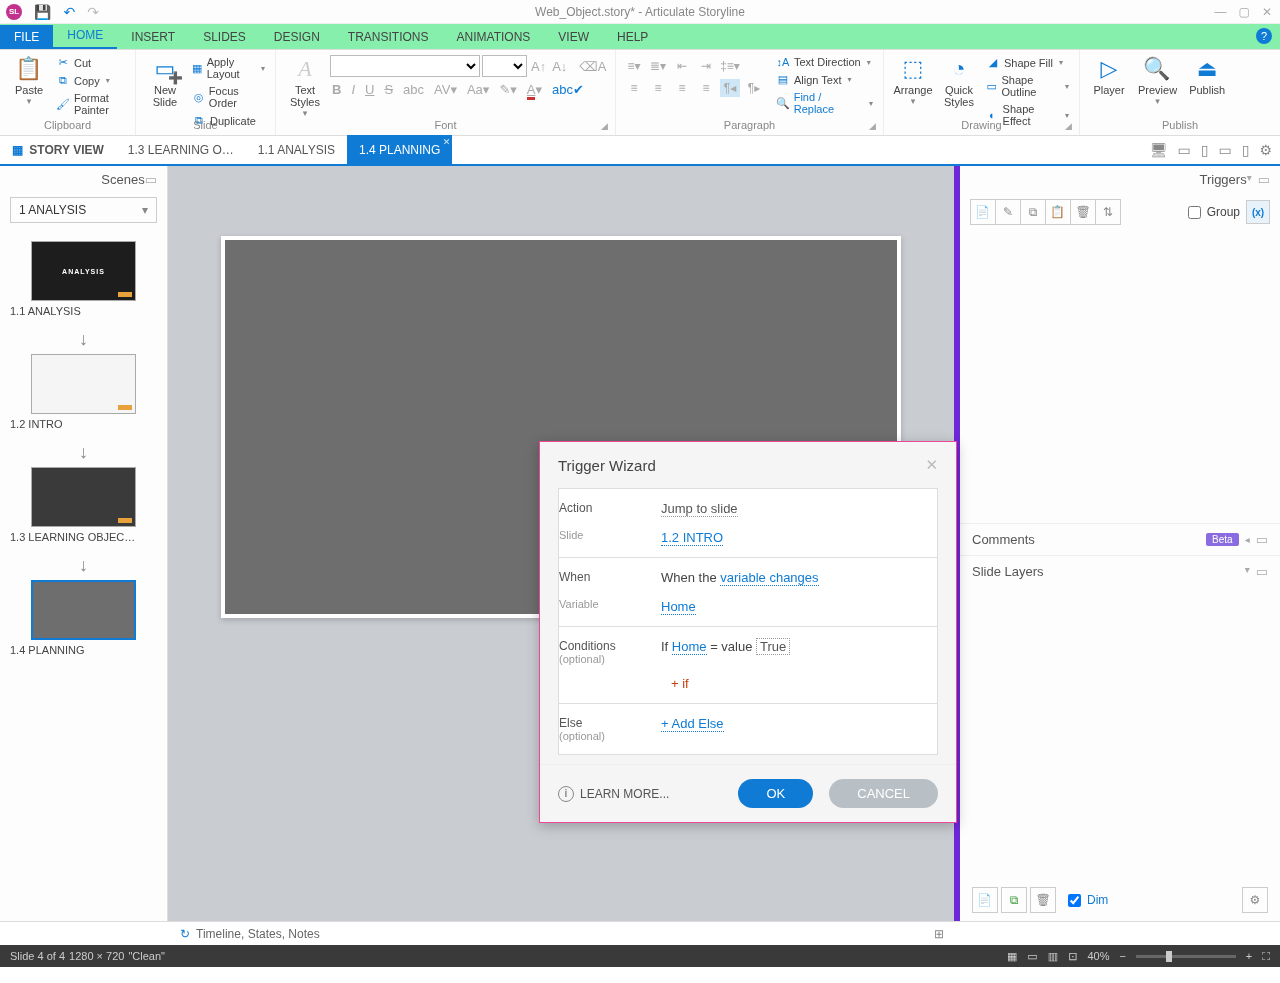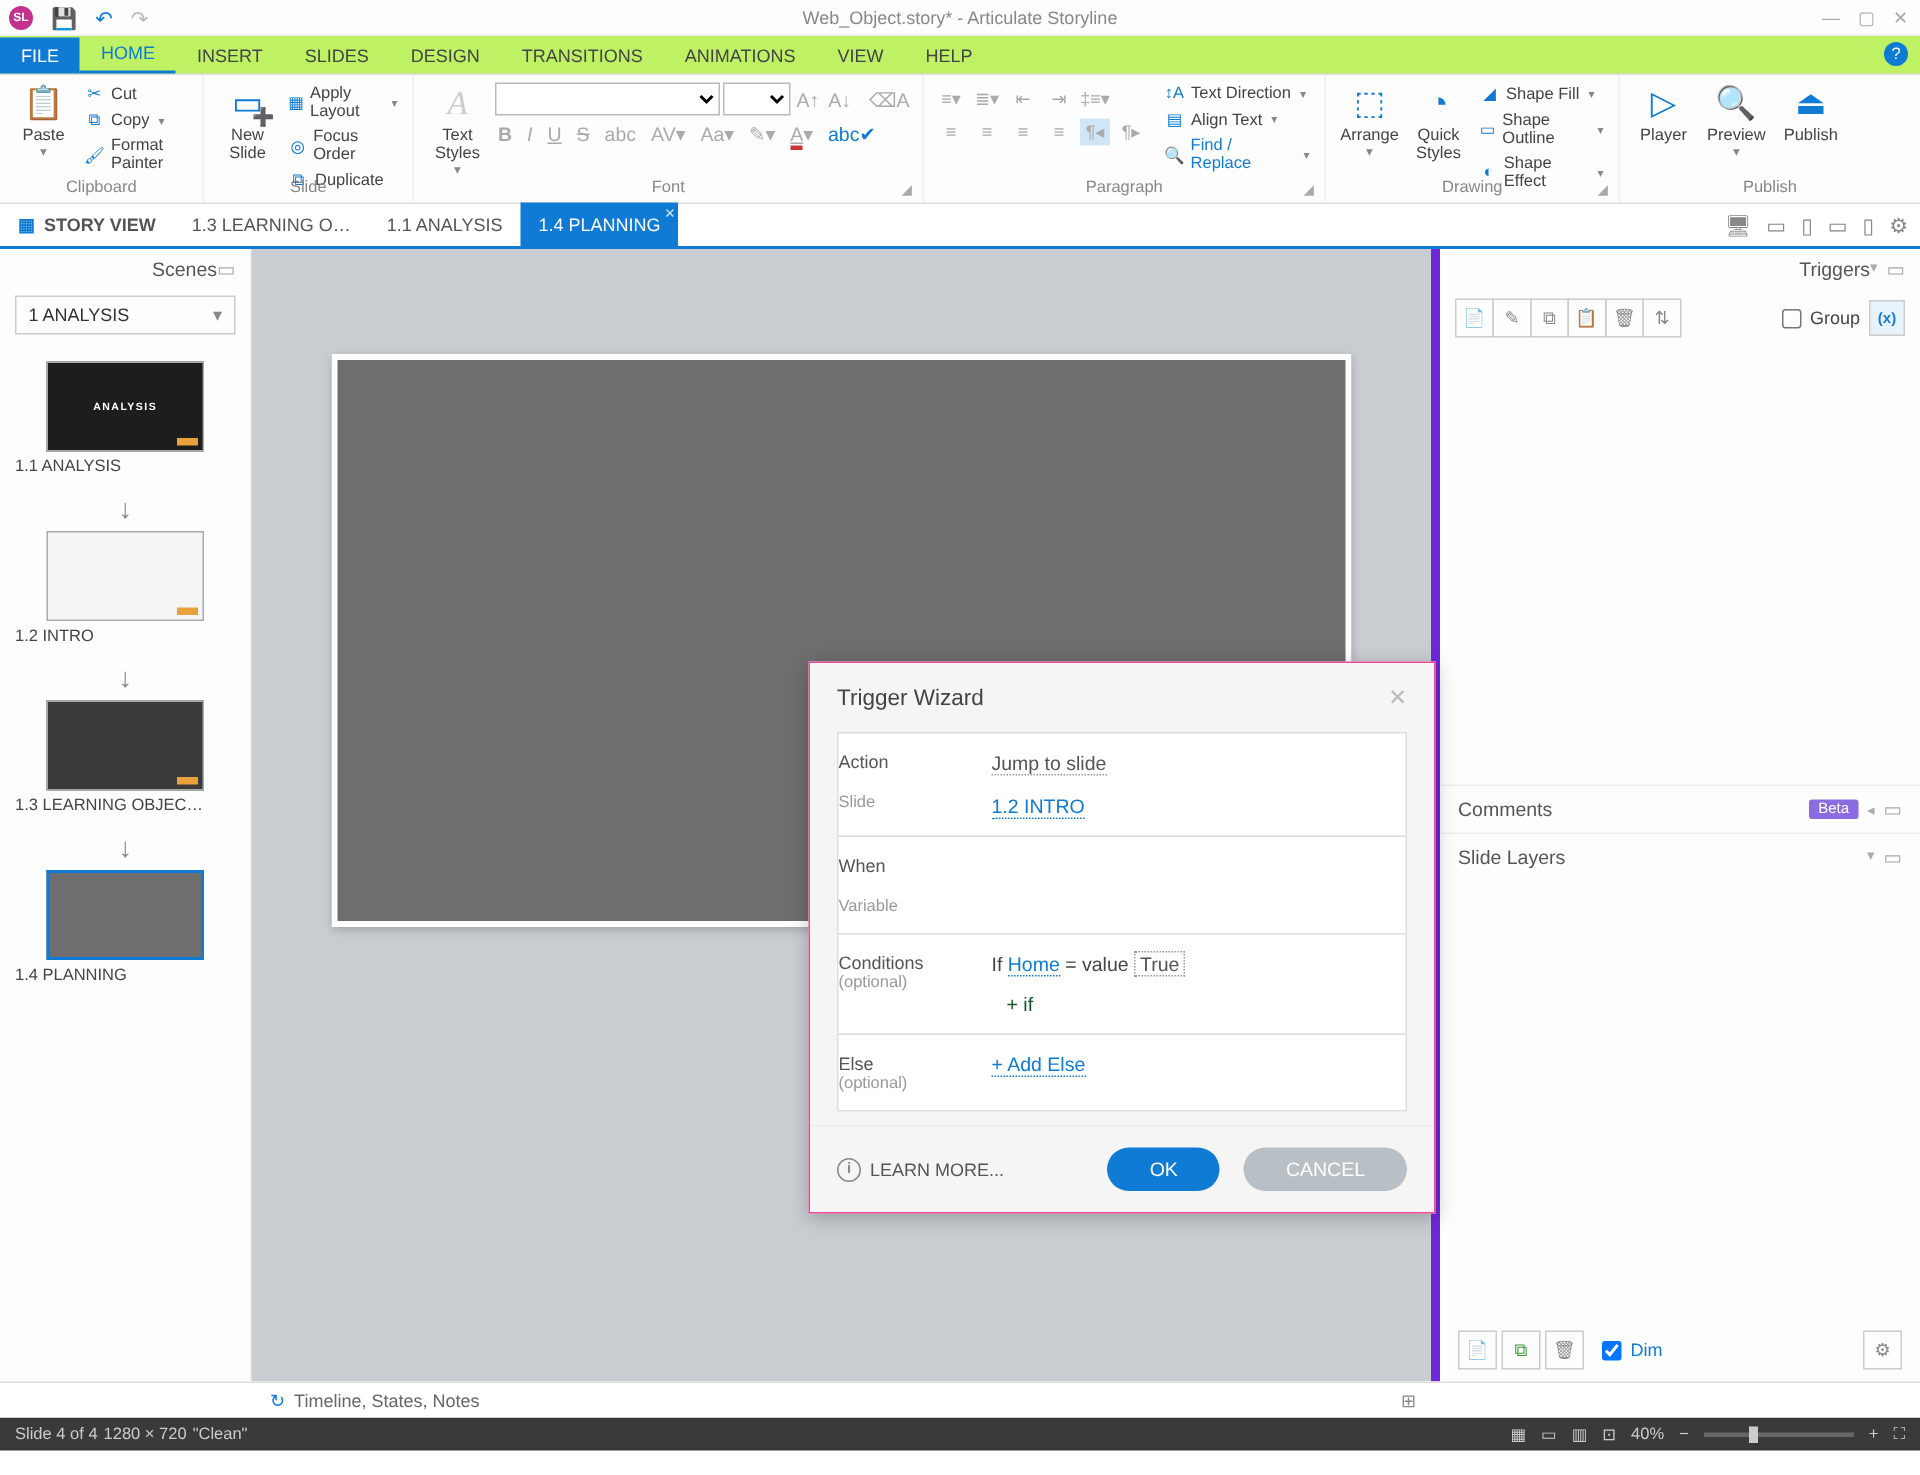--- a/index.html
+++ b/index.html
@@ -2,21 +2,21 @@
 <html><head>
 <meta charset="utf-8">
 <style>
 *{box-sizing:border-box;margin:0;padding:0;font-family:"Segoe UI",Arial,sans-serif}
 body{background:#fff;width:1280px;height:983px;overflow:hidden;font-size:12px;color:#333}
 .titlebar{height:24px;background:#fdfdfd;display:flex;align-items:center;position:relative;border-bottom:1px solid #eee}
 .tb-icon{width:16px;height:16px;border-radius:50%;background:#c3318f;margin:0 6px;display:flex;align-items:center;justify-content:center;color:#fff;font-size:8px;font-weight:bold}
 .tb-btn{color:#0f7bd4;margin:0 6px;font-size:14px;cursor:pointer}
 .tb-title{position:absolute;left:50%;transform:translateX(-50%);color:#888;font-size:12px}
 .tb-win{position:absolute;right:8px;display:flex;gap:12px;color:#aaa}
-.menubar{height:26px;background:#bef264;display:flex;align-items:flex-end;border-bottom:1px solid #ddd;position:relative}
+.menubar{height:26px;background:#86efac;display:flex;align-items:flex-end;border-bottom:1px solid #ddd;position:relative}
 .menu-item{padding:5px 14px;font-size:12px;color:#444;cursor:pointer}
 .menu-item.file{background:#0f7bd4;color:#fff}
 .menu-item.active{color:#0f7bd4;border-bottom:2px solid #0f7bd4}
 .help-icon{position:absolute;right:8px;top:4px;width:16px;height:16px;border-radius:50%;background:#0f7bd4;color:#fff;font-size:11px;display:flex;align-items:center;justify-content:center}
 .ribbon{height:86px;background:#fdfdfd;border-bottom:1px solid #ddd;display:flex}
 .ribbon-group{border-right:1px solid #eee;padding:3px 8px 0;display:flex;flex-direction:column;position:relative}
 .rg-label{text-align:center;color:#888;font-size:11px;padding:2px 0;position:absolute;bottom:2px;left:0;right:0}
 .rg-content{display:flex;flex:1;align-items:flex-start;gap:4px}
 .big-btn{display:flex;flex-direction:column;align-items:center;padding:2px 4px;cursor:pointer;min-width:42px}
 .big-btn .bicon{width:28px;height:28px;color:#0f7bd4;display:flex;align-items:center;justify-content:center;font-size:22px}
@@ -81,21 +81,21 @@
 .dlg-title{padding:14px 18px;font-size:15px;color:#444;display:flex;justify-content:space-between;align-items:center;background:#f5f5f5}
 .dlg-body{padding:0 18px 10px;background:#f5f5f5}
 .dlg-section{border:1px solid #ddd;background:#fff;display:flex;margin-bottom:-1px}
 .dlg-lcol{width:90px;padding:12px 0 12px 0;font-size:12px;color:#555}
 .dlg-lcol .sub{font-size:11px;color:#999;margin-top:14px}
 .dlg-rcol{flex:1;padding:12px;font-size:13px;color:#444}
 .link-txt{color:#0f7bd4;border-bottom:1px dotted #0f7bd4;cursor:pointer}
 .val-txt{color:#555;border-bottom:1px dotted #999}
 .true-box{color:#555;border:1px dotted #999;padding:0 3px}
 .dlg-rcol .row2{margin-top:14px}
-.addif{color:#14532d;font-size:13px;margin-top:12px;margin-left:10px;cursor:pointer}
+.addif{color:#c2410c;font-size:13px;margin-top:22px;margin-left:10px;cursor:pointer}
 .dlg-footer{padding:14px 18px;display:flex;align-items:center;gap:8px;background:#f5f5f5;border-top:1px solid #eee}
 .learn-more{color:#555;font-size:12px;display:flex;align-items:center;gap:6px;cursor:pointer}
 .learn-more .i{width:16px;height:16px;border:1.5px solid #888;border-radius:50%;display:flex;align-items:center;justify-content:center;font-size:10px;font-weight:bold;color:#888}
 .dlg-btn{margin-left:auto;padding:7px 28px;border-radius:18px;font-size:13px;cursor:pointer;border:none}
 .btn-ok{background:#0f7bd4;color:#fff}
 .btn-cancel{background:#b8bfc5;color:#fff;margin-left:8px}
 .thumb-img .thumb-analysis{position:absolute;inset:0;background:linear-gradient(rgba(0,0,0,.5),rgba(0,0,0,.5));display:flex;align-items:center;justify-content:center;color:#fff;font-size:7px;font-weight:bold;letter-spacing:1px}
 .thumb-img .orange{position:absolute;bottom:3px;right:3px;width:14px;height:5px;background:#e8a23c}
 </style>
 </head>
@@ -387,20 +387,24 @@
           </div>
           <div class="dlg-rcol">
             <div><span class="val-txt">Jump to slide</span></div>
             <div class="row2"><span class="link-txt">1.2 INTRO</span></div>
           </div>
         </div>
         <div class="dlg-section">
           <div class="dlg-lcol">
             <div>When</div>
             <div class="sub">Variable</div>
+          </div>
+          <div class="dlg-rcol">
+            <div><span>When the </span><span class="link-txt">variable changes</span></div>
+            <div class="row2"><span class="link-txt">Home</span></div>
           </div>
         </div>
         <div class="dlg-section">
           <div class="dlg-lcol">
             <div>Conditions</div>
             <div style="font-size:11px;color:#999">(optional)</div>
           </div>
           <div class="dlg-rcol">
             <div>
               <span>If </span><span class="link-txt">Home</span><span> = value </span><span class="true-box">True</span>

